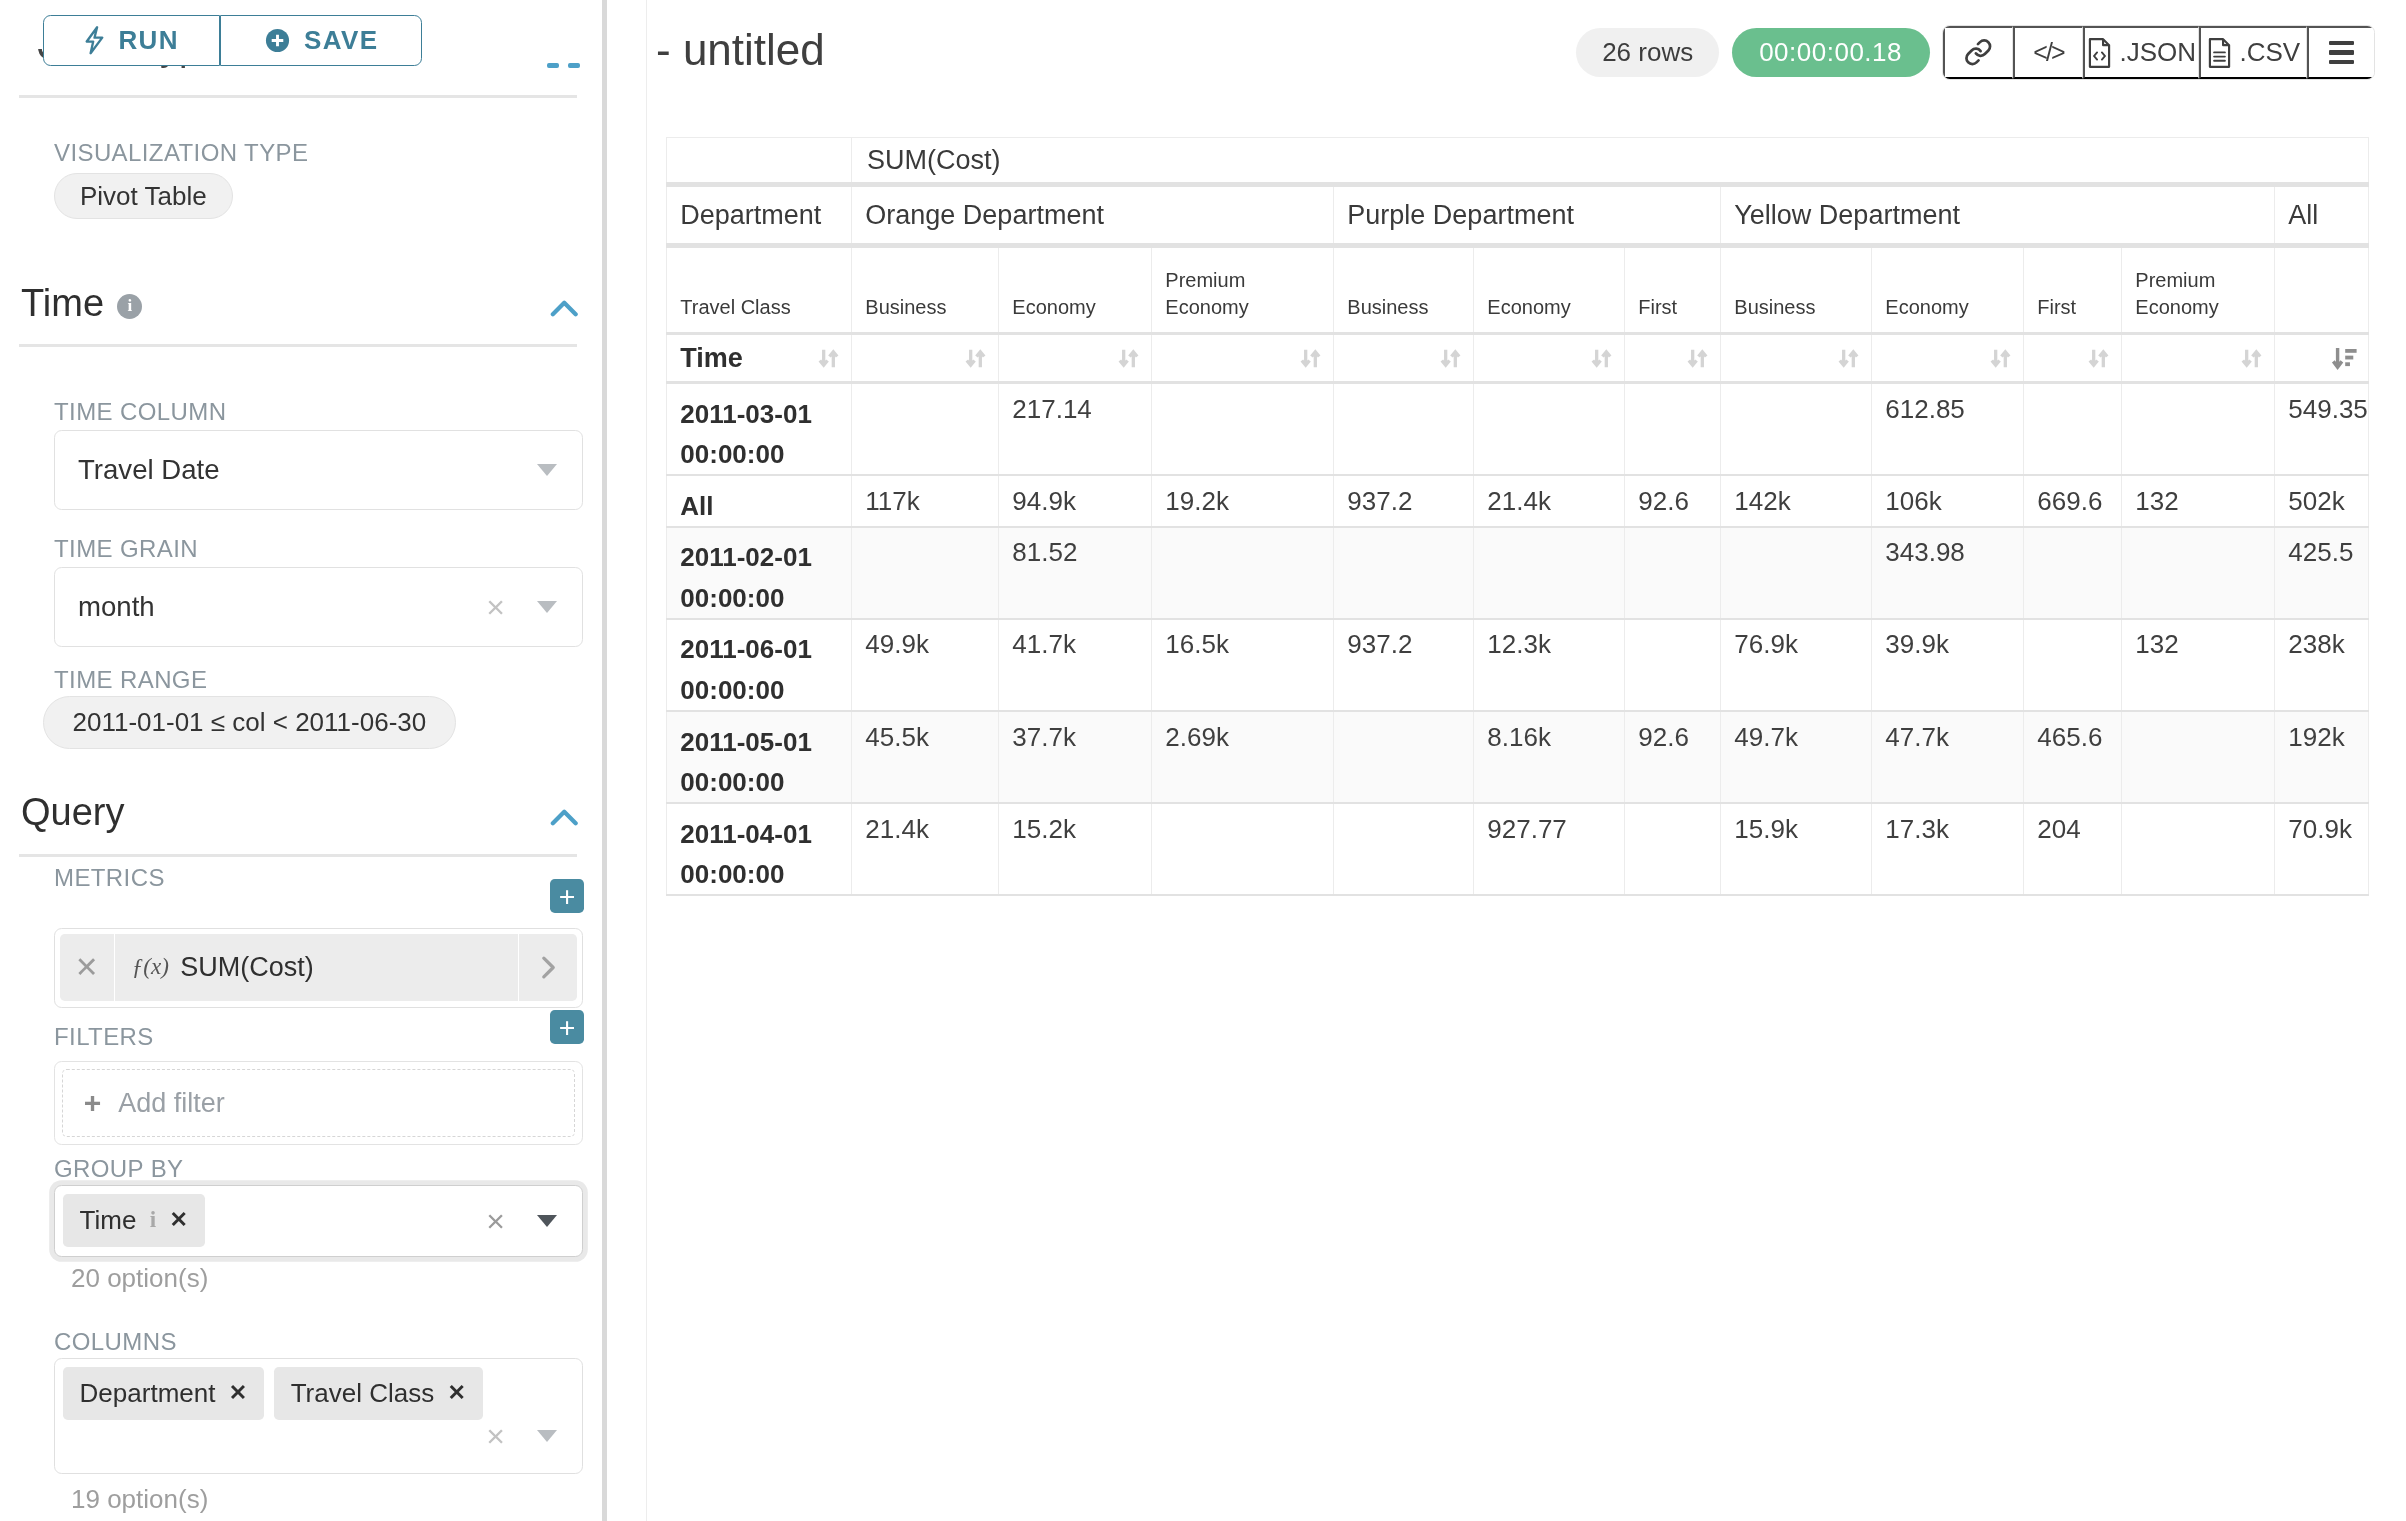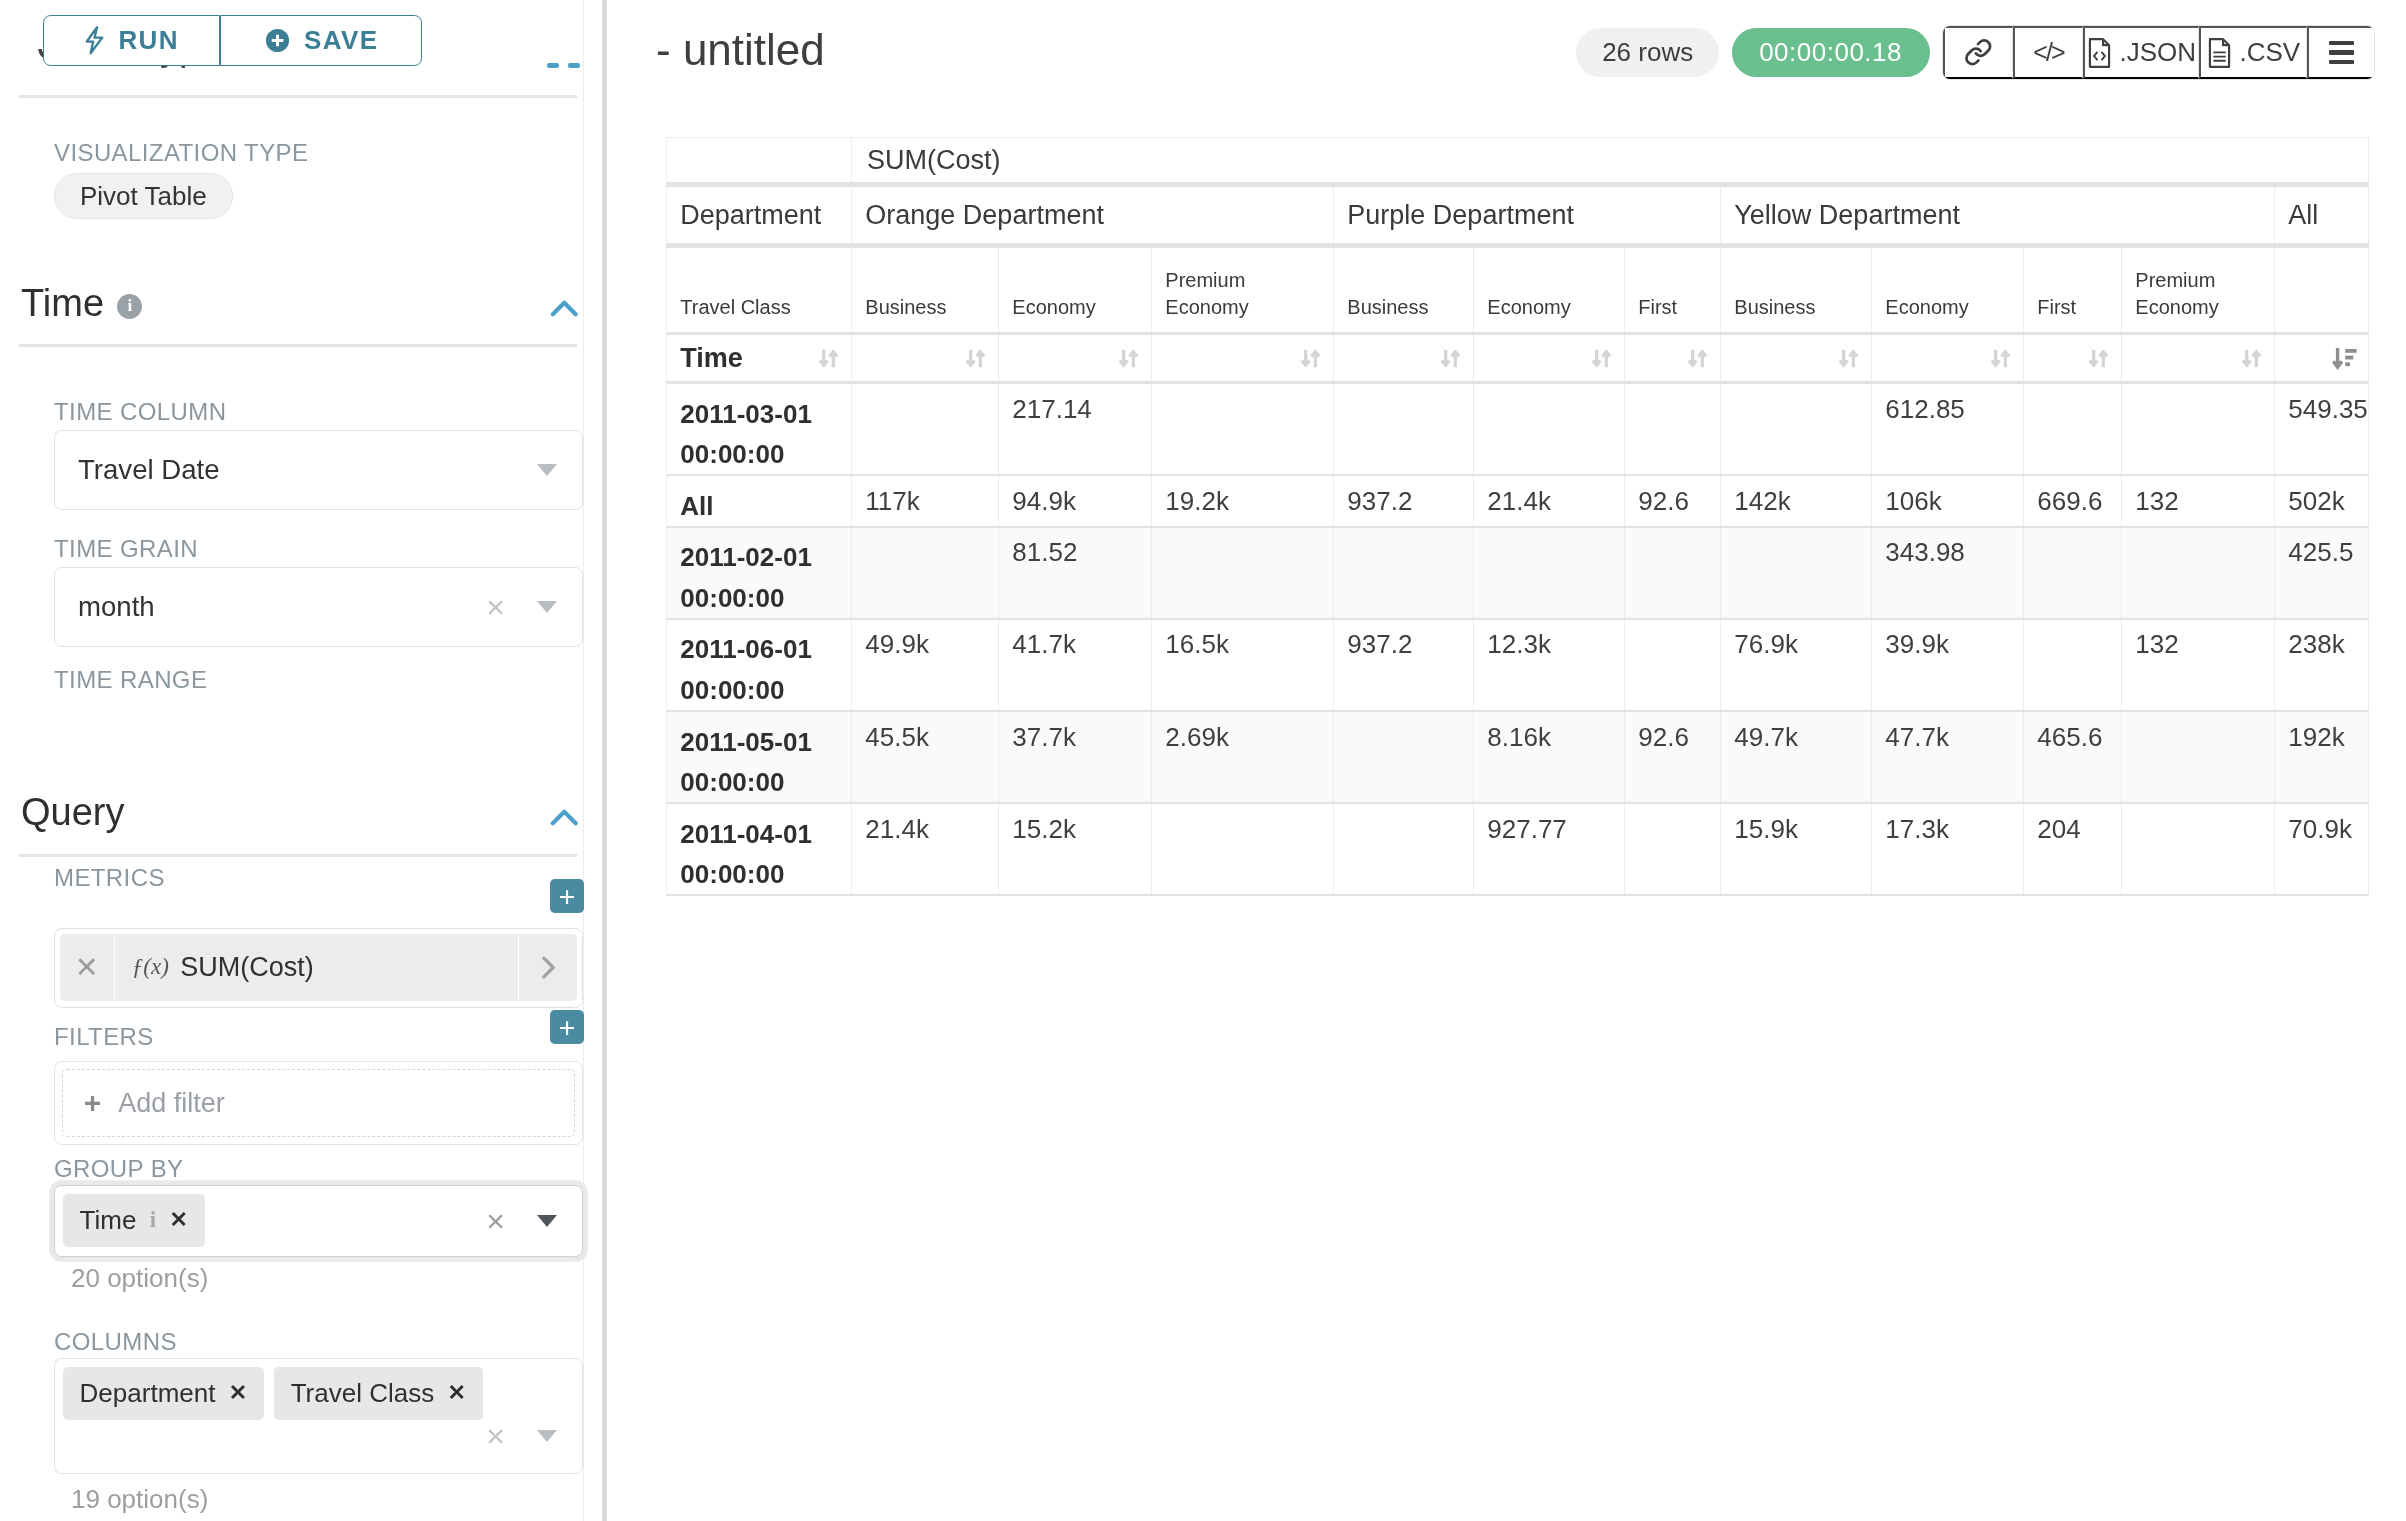--- a/index.html
+++ b/index.html
@@ -1,20 +1,20 @@
 <!DOCTYPE html>
 <html style="font-size:15px"><head>
 <meta charset="utf-8">
 <style>
   * { margin:0; padding:0; box-sizing:border-box; }
   html,body { width:2406px; height:1522px; background:#fff; font-family:"Liberation Sans",sans-serif; color:#333; overflow:hidden; }
   #canvas { position:relative; width:2406px; height:1522px; }
 
   
-  .sidebar { position:absolute; left:0; top:0; width:584px; height:1522px; background:#fff; border-right:1.9px solid #ededed; z-index:3; }
+  .sidebar { position:absolute; left:0; top:0; width:647px; height:1522px; background:#fff; border-right:1.9px solid #ededed; z-index:3; }
   .sidebar-scrollbar { position:absolute; left:602px; top:0; width:4.8px; height:1522px; background:#d9d9d9; }
 
   .btn-row { position:absolute; left:43px; top:15px; display:flex; z-index:2; }
   .ctrl-btn { height:51px; background:#fff; border:1.9px solid #3d7e97; color:#3d7e97; font-size:26px; font-weight:700; letter-spacing:1.4px; display:flex; align-items:center; justify-content:center; gap:13.3px; cursor:pointer; }
   .ctrl-btn.run { width:177px; border-radius:7.6px 0 0 7.6px; border-right-width:1px; }
   .ctrl-btn.save { width:202px; border-radius:0 7.6px 7.6px 0; border-left-width:1px;text-align:right; }
 
   .clipped-heading-window { position:absolute; left:36px; top:49px; height:34px; width:285px; overflow:hidden; z-index:1; }
   .clipped-heading-window > div { margin-top:-23px; font-size:38px; color:#454545; }
   .clip-dot { position:absolute; top:63px; width:12.4px; height:4.8px; background:#4da0c8; border-radius:1.9px; z-index:1; }
@@ -153,20 +153,23 @@
     <div class="side-label" style="top:535px">TIME GRAIN</div>
     <div class="select-box" style="top:567px">
       <span>month</span>
       <span class="select-right">
           <span class="clear-x">×</span>
           <span class="caret-down"></span>
         </span>
     </div>
 
     <div class="side-label" style="top:666px">TIME RANGE</div>
+    <div class="pill range-pill">
+        <span>2011-01-01 ≤ col &lt; 2011-06-30</span>
+      </div>
 
     <div class="section-header" style="top:791px">
       <span>Query</span>
     </div>
     <svg class="collapse-chevron" style="top:808px" viewBox="0 0 30 20">
         <polyline points="3,16 15,4 27,16" fill="none" stroke="#4da0c8" stroke-width="4.5" stroke-linecap="round" stroke-linejoin="round"></polyline>
       </svg>
     <div class="hdivider" style="top:854px"></div>
 
     <div class="side-label" style="top:864px">METRICS</div>

